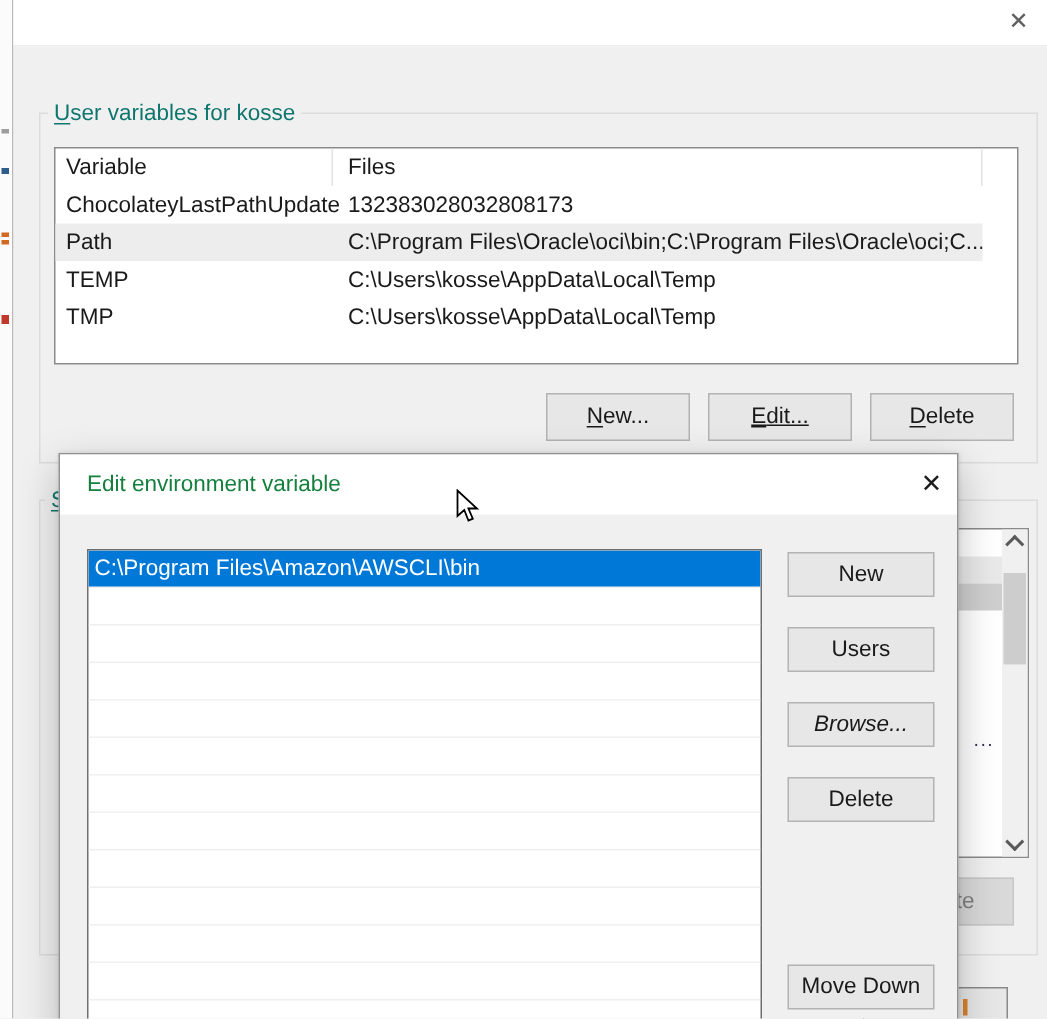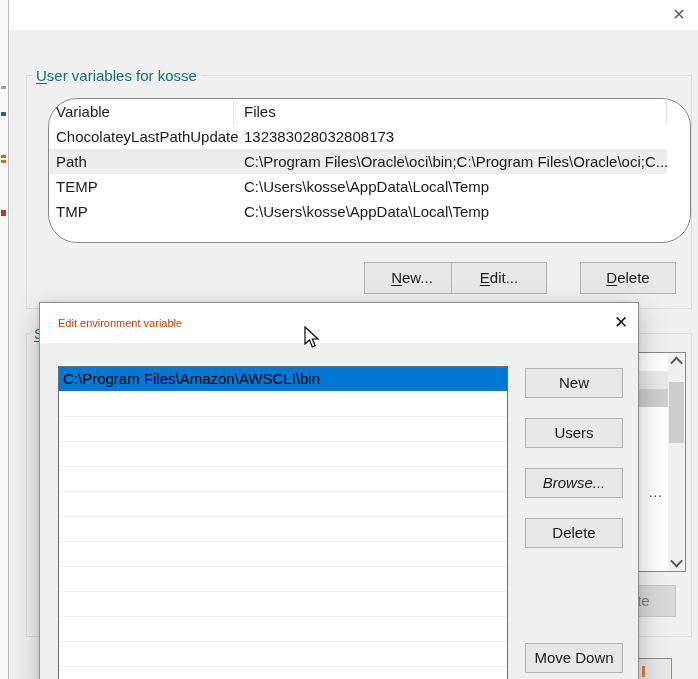--- a/index.html
+++ b/index.html
@@ -46,25 +46,25 @@
   .sb-btn{position:absolute;left:0;width:17px;height:17px;display:flex;align-items:center;justify-content:center;}
   .sb-thumb{position:absolute;left:1px;width:15px;background:#cdcdcd;}
   .chev{width:7px;height:7px;border-top:2px solid #5a5a5a;border-right:2px solid #5a5a5a;display:inline-block;}
   .chev-up{transform:rotate(-45deg) translate(-1px,1px);}
   .chev-down{transform:rotate(135deg) translate(-1px,1px);}
 
   
   .dlg{left:39px;top:302px;width:600px;height:390px;background:#f0f0f0;border:1px solid #919191;
        box-shadow:0 10px 26px rgba(0,0,0,.25),0 0 3px rgba(0,0,0,.12);box-sizing:border-box;}
   .dlg-titlebar{position:absolute;left:0;top:0;width:100%;height:40px;background:#fff;}
-  .dlg-title{position:absolute;left:18px;top:0;line-height:40px;color:#c2410c;font-size:11px;}
+  .dlg-title{position:absolute;left:18px;top:0;line-height:40px;color:#15803d;font-size:15px;}
   .dlg-close{position:absolute;left:563px;top:4px;width:36px;height:32px;text-align:center;line-height:32px;font-size:17px;color:#1b1b1b;cursor:default;}
   .dlg-list{position:absolute;left:18px;top:63px;width:450px;height:330px;background:#fff;border:1px solid #6e6e6e;box-sizing:border-box;overflow:hidden;}
   .dlg-row{height:24px;line-height:24px;border-bottom:1px solid #f0f0f0;padding-left:4px;white-space:nowrap;overflow:hidden;}
-  .dlg-row.sel{background:#0078d7;color:#000000;}
+  .dlg-row.sel{background:#0078d7;color:#ffffff;}
   .btn-dlg{left:485px;width:98px;height:30px;line-height:28px;}
 
   
   .cursor{left:303px;top:326px;width:22px;height:24px;pointer-events:none;}
 </style>
 </head>
 <body>
 
 <div class="abs bg-strip">
   <div class="bg-mark" style="top:86px;height:3px;background:#9e9e9e;"></div>
@@ -77,21 +77,21 @@
 <div class="abs main-win">
 
   <div class="titlebar">
     <span class="win-close">✕</span>
   </div>
 
   <div class="groupbox" style="left:17px;top:75px;width:664px;height:232px;">
     <span class="gb-label" style="left:5px;top:-9px;"><span class="mn">U</span><span>ser variables for kosse</span></span>
   </div>
 
-  <div class="lv" style="left:39px;top:98px;width:641px;height:143px;border-radius:29px;">
+  <div class="lv" style="left:27px;top:98px;width:641px;height:143px;">
     <div class="lv-head">
       <div class="c c1">Variable</div>
       <div class="c c2">Files</div>
     </div>
     <div class="lv-row">
       <div class="c1">ChocolateyLastPathUpdate</div>
       <div class="c2">132383028032808173</div>
     </div>
     <div class="lv-row row-sel">
       <div class="c1">Path</div>
@@ -101,21 +101,21 @@
       <div class="c1">TEMP</div>
       <div class="c2">C:\Users\kosse\AppData\Local\Temp</div>
     </div>
     <div class="lv-row">
       <div class="c1">TMP</div>
       <div class="c2">C:\Users\kosse\AppData\Local\Temp</div>
     </div>
   </div>
 
   <button class="btn btn-main" style="left:355px;top:262px;"><span class="mn">N</span><span>ew...</span></button>
-  <button class="btn btn-main" style="left:442px;top:262px;"><span class="mn">E</span><span>dit...</span></button>
+  <button class="btn btn-main" style="left:463px;top:262px;text-decoration:underline;"><span class="mn">E</span><span>dit...</span></button>
   <button class="btn btn-main" style="left:571px;top:262px;"><span class="mn">D</span><span>elete</span></button>
 
   <div class="groupbox" style="left:17px;top:333px;width:664px;height:302px;">
     <span class="gb-label" style="left:3px;top:-9px;"><span class="mn">S</span><span>ystem variables</span></span>
   </div>
 
   <div class="syslist">
     <div class="sys-stripe" style="top:18px;height:18px;background:#e9e9e9;"></div>
     <div class="sys-stripe" style="top:36px;height:18px;background:#cfcfcf;"></div>
     <div style="position:absolute;left:603px;top:132px;font-size:13px;color:#33335a;letter-spacing:1px;">...</div>

